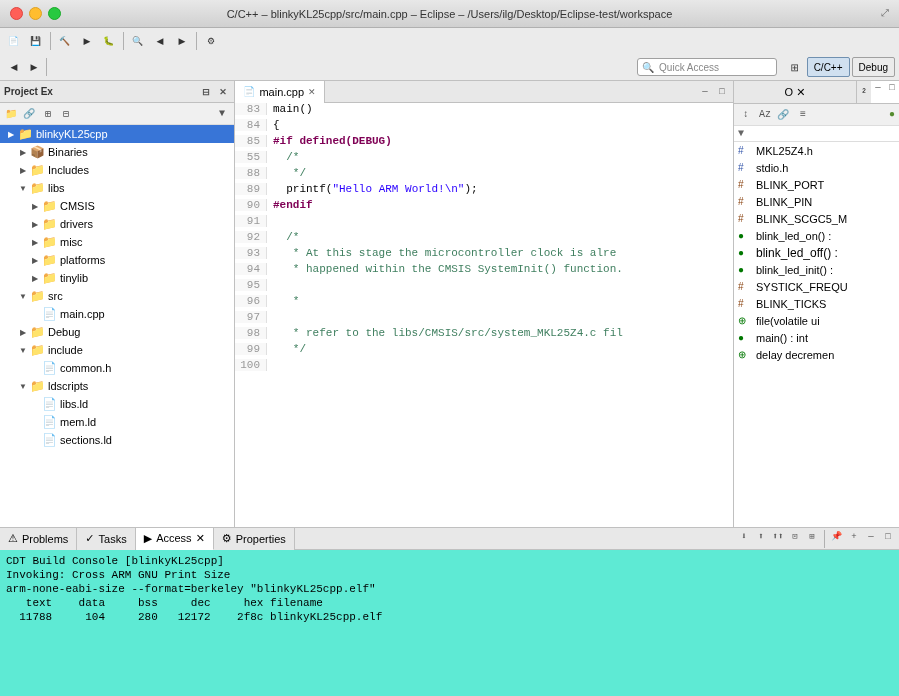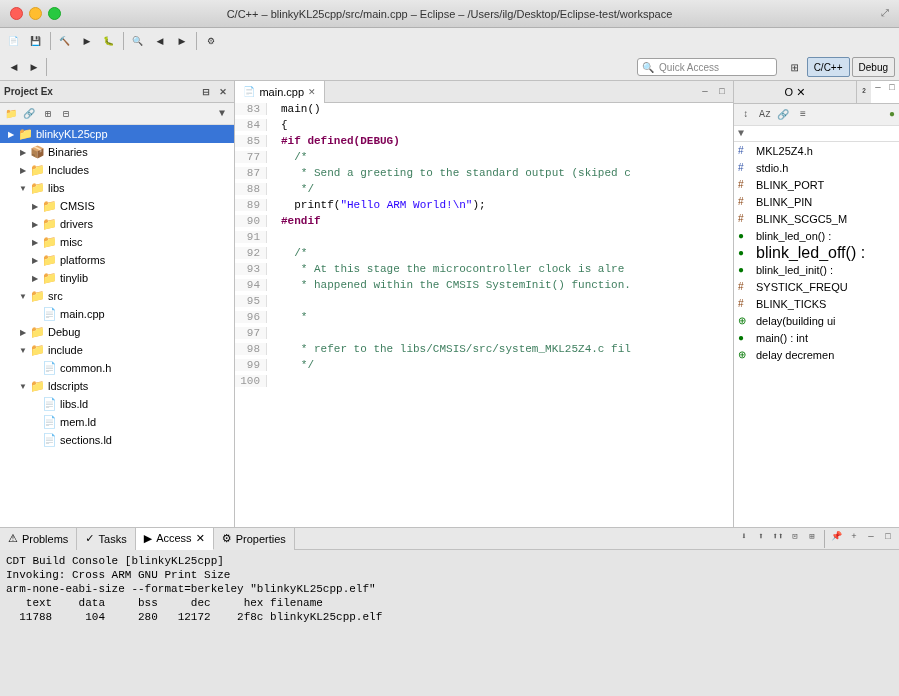--- a/index.html
+++ b/index.html
@@ -246,21 +246,20 @@
       padding-right: 6px;
       padding-left: 4px;
       background: #F8F8F8;
       border-right: 1px solid #E0E0E0;
       user-select: none;
     }
     .line-content {
       padding-left: 6px;
       white-space: pre;
       flex: 1;
-      margin-left: 8px;
     }
     .pp { color: #7F0055; font-weight: bold; }
     .str { color: #2A00FF; }
     .comment { color: #3F7F5F; }
     .fn { color: #000; }
 
     
     .right-panel {
       width: 165px;
       min-width: 165px;
@@ -356,21 +355,21 @@
       display: flex;
       gap: 3px;
       padding-right: 4px;
     }
     .bottom-content {
       flex: 1;
       overflow-y: auto;
       padding: 4px 6px;
       font-family: 'Courier New', monospace;
       font-size: 11px;
-      background: #e5e5e5;
+      background: #5eead4;
     }
     .console-line { min-height: 14px; line-height: 14px; white-space: pre; }
     .console-normal { color: #000; }
 
     
     ::-webkit-scrollbar { width: 8px; height: 8px; }
     ::-webkit-scrollbar-track { background: #F0F0F0; }
     ::-webkit-scrollbar-thumb { background: #C0C0C0; border-radius: 4px; }
 
     .main-wrapper {
@@ -589,26 +588,22 @@
   </div>
             <div class="code-line">
     <span class="line-num">84</span>
     <span class="line-content">{</span>
   </div>
             <div class="code-line">
     <span class="line-num">85</span>
     <span class="line-content"><span class="pp">#if defined(DEBUG)</span></span>
   </div>
             <div class="code-line">
-    <span class="line-num">77</span>
+    <span class="line-num">55</span>
     <span class="line-content"><span class="comment">  /*</span></span>
-  </div>
-            <div class="code-line">
-    <span class="line-num">87</span>
-    <span class="line-content"><span class="comment">   * Send a greeting to the standard output (skiped c</span></span>
   </div>
             <div class="code-line">
     <span class="line-num">88</span>
     <span class="line-content"><span class="comment">   */</span></span>
   </div>
             <div class="code-line">
     <span class="line-num">89</span>
     <span class="line-content">  <span class="fn">printf</span>(<span class="str">"Hello ARM World!\n"</span>);</span>
   </div>
             <div class="code-line">
@@ -694,37 +689,37 @@
             <div class="outline-item">
     <span class="outline-icon" style="color:#8B4513;">#</span>
     <span style="font-size:11px;overflow:hidden;text-overflow:ellipsis;">BLINK_SCGC5_M</span>
   </div>
             <div class="outline-item">
     <span class="outline-icon" style="color:#007700;">●</span>
     <span style="font-size:11px;overflow:hidden;text-overflow:ellipsis;">blink_led_on() :</span>
   </div>
             <div class="outline-item">
     <span class="outline-icon" style="color:#007700;">●</span>
-    <span style="font-size:16px;overflow:hidden;text-overflow:ellipsis;">blink_led_off() :</span>
+    <span style="font-size:12px;overflow:hidden;text-overflow:ellipsis;">blink_led_off() :</span>
   </div>
             <div class="outline-item">
     <span class="outline-icon" style="color:#007700;">●</span>
     <span style="font-size:11px;overflow:hidden;text-overflow:ellipsis;">blink_led_init() :</span>
   </div>
             <div class="outline-item">
     <span class="outline-icon" style="color:#8B4513;">#</span>
     <span style="font-size:11px;overflow:hidden;text-overflow:ellipsis;">SYSTICK_FREQU</span>
   </div>
             <div class="outline-item">
     <span class="outline-icon" style="color:#8B4513;">#</span>
     <span style="font-size:11px;overflow:hidden;text-overflow:ellipsis;">BLINK_TICKS</span>
   </div>
             <div class="outline-item">
     <span class="outline-icon" style="color:#007700;">⊕</span>
-    <span style="font-size:11px;overflow:hidden;text-overflow:ellipsis;">delay(building ui</span>
+    <span style="font-size:11px;overflow:hidden;text-overflow:ellipsis;">file(volatile ui</span>
   </div>
             <div class="outline-item">
     <span class="outline-icon" style="color:#007700;">●</span>
     <span style="font-size:11px;overflow:hidden;text-overflow:ellipsis;">main() : int</span>
   </div>
             <div class="outline-item">
     <span class="outline-icon" style="color:#007700;">⊕</span>
     <span style="font-size:11px;overflow:hidden;text-overflow:ellipsis;">delay decremen</span>
   </div>
           </div>

